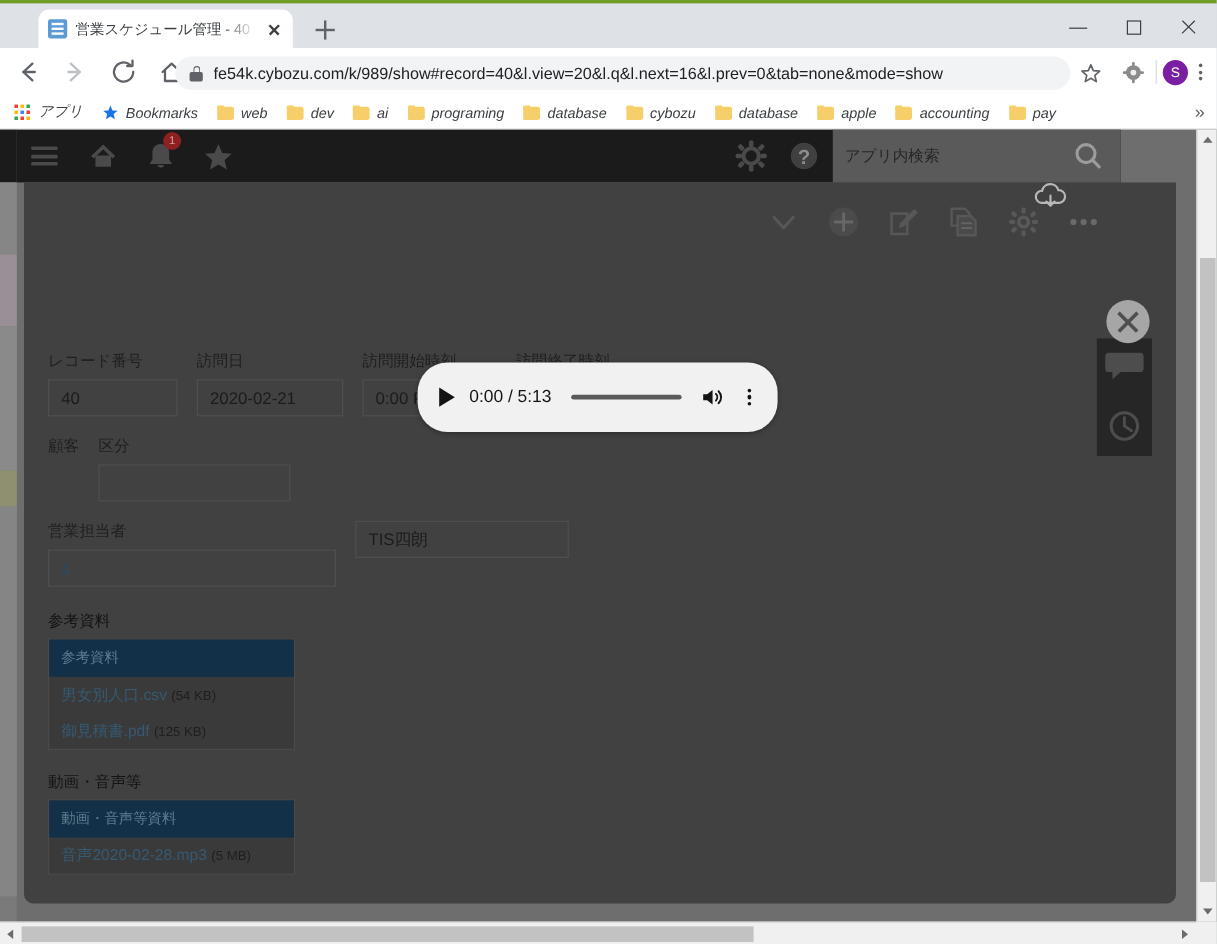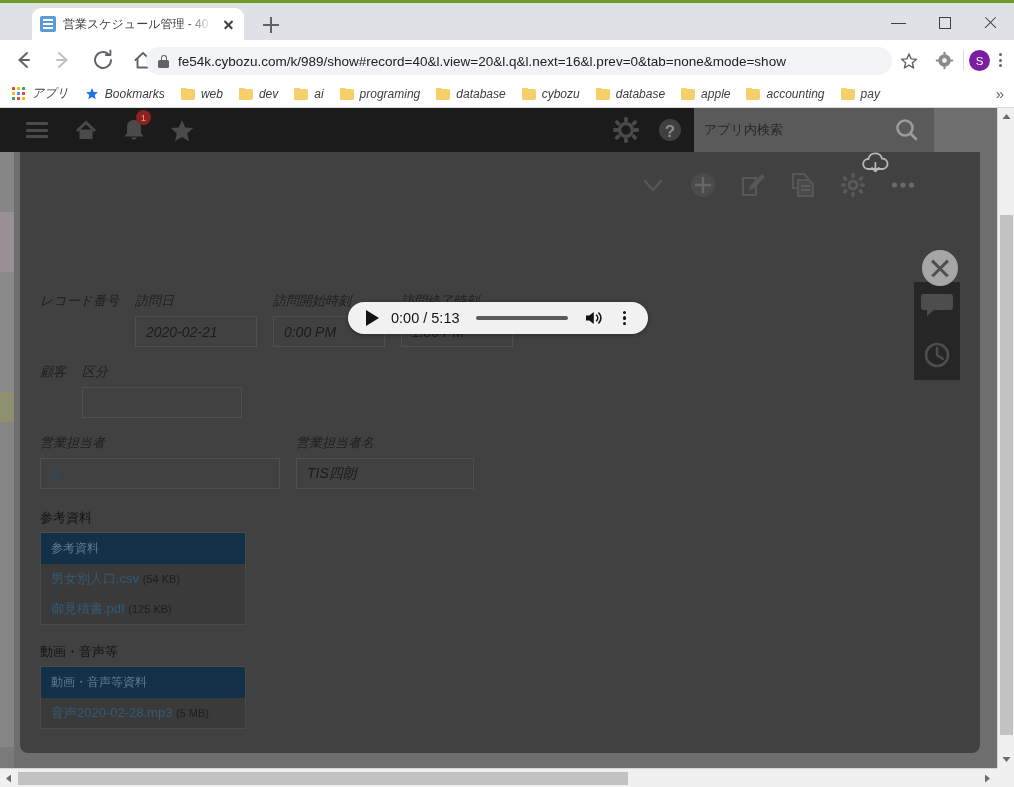--- a/index.html
+++ b/index.html
@@ -131,35 +131,35 @@
   }
   .rail-icon { width:46px; height:49px; position:relative; }
 
   .fields { position:absolute; left:0; top:140px; width:960px; padding-left:20px; }
   .flabel { font-size:13px; color:#1f1f1f; margin-bottom:6px; font-family:"Liberation Sans", sans-serif; }
   .finput {
     border:1px solid #4f4f4f; background:transparent; height:31px; display:flex; align-items:center;
     padding:0 10px; font-size:14px; color:#1c1c1c;
   }
   .finput.linkish { color:#2c4b63; }
-  .row { display:flex; margin-bottom:16px;font-style:italic; }
+  .row { display:flex; margin-bottom:16px; }
   .fg { margin-right:16px; }
 
   
   .attach-title { font-size:13px; color:#141414; margin-bottom:5px; }
   .attach-box { width:206px; border:1px solid #4a4a4a; background:#3a3a3a; }
   .attach-head {
     background:#123047; color:#5d7c90; font-size:12px; padding:7px 10px;
   }
   .attach-item { padding:6px 10px; font-size:13px; color:#355a74; }
   .attach-item .size { color:#1e1e1e; font-size:11px; }
 
   
   .mediaplayer {
-    position:absolute; left:348px; top:194px; width:300px; height:32px;
+    position:absolute; left:348px; top:194px; width:300px; height:58px;
     background:#f1f1f1; border-radius:25px; display:flex; align-items:center; padding:0 16px; gap:12px;
     box-shadow:0 1px 4px rgba(0,0,0,.35);
   }
   .mp-play { width:0; height:0; border-left:13px solid #131313; border-top:8px solid transparent; border-bottom:8px solid transparent; margin-left:2px; }
   .mp-time { font-size:14.5px; color:#131313; font-family:"Liberation Sans", sans-serif; white-space:nowrap; }
   .mp-track { flex:1 1 auto; height:3.5px; background:#5a5a5a; border-radius:2px; margin:0 4px; }
   .mp-vol { width:20px; height:18px; }
   .mp-dots { width:16px; height:20px; position:relative; }
   .mp-dots i { position:absolute; left:6.5px; width:3.4px; height:3.4px; border-radius:50%; background:#131313; }
   .mp-dots i:nth-child(1){ top:3px; } .mp-dots i:nth-child(2){ top:8.3px; } .mp-dots i:nth-child(3){ top:13.6px; }
@@ -495,20 +495,21 @@
               <path d="M23 17 V24 L29 28" fill="none" stroke="#4d4d4d" stroke-width="2.4" stroke-linecap="round"></path>
             </svg>
         </div>
       </div>
 
       <div class="fields">
 
         <div class="row">
           <div class="fg">
             <div class="flabel">レコード番号</div>
+            <div class="finput" style="width:108px">40</div>
           </div>
           <div class="fg">
             <div class="flabel">訪問日</div>
             <div class="finput" style="width:122px">2020-02-21</div>
           </div>
           <div class="fg">
             <div class="flabel">訪問開始時刻</div>
             <div class="finput" style="width:112px">0:00 PM</div>
           </div>
           <div class="fg">
@@ -526,21 +527,20 @@
             <div class="finput" style="width:160px"></div>
           </div>
         </div>
 
         <div class="row">
           <div class="fg">
             <div class="flabel">営業担当者</div>
             <div class="finput linkish" style="width:240px">4</div>
           </div>
           <div class="fg">
-            <div class="flabel">営業担当者名</div>
             <div class="finput" style="width:178px">TIS四朗</div>
           </div>
         </div>
 
         <div style="margin-top:20px">
           <div class="attach-title">参考資料</div>
           <div class="attach-box">
             <div class="attach-head">参考資料</div>
             <div class="attach-item">
               <span>男女別人口.csv</span>

